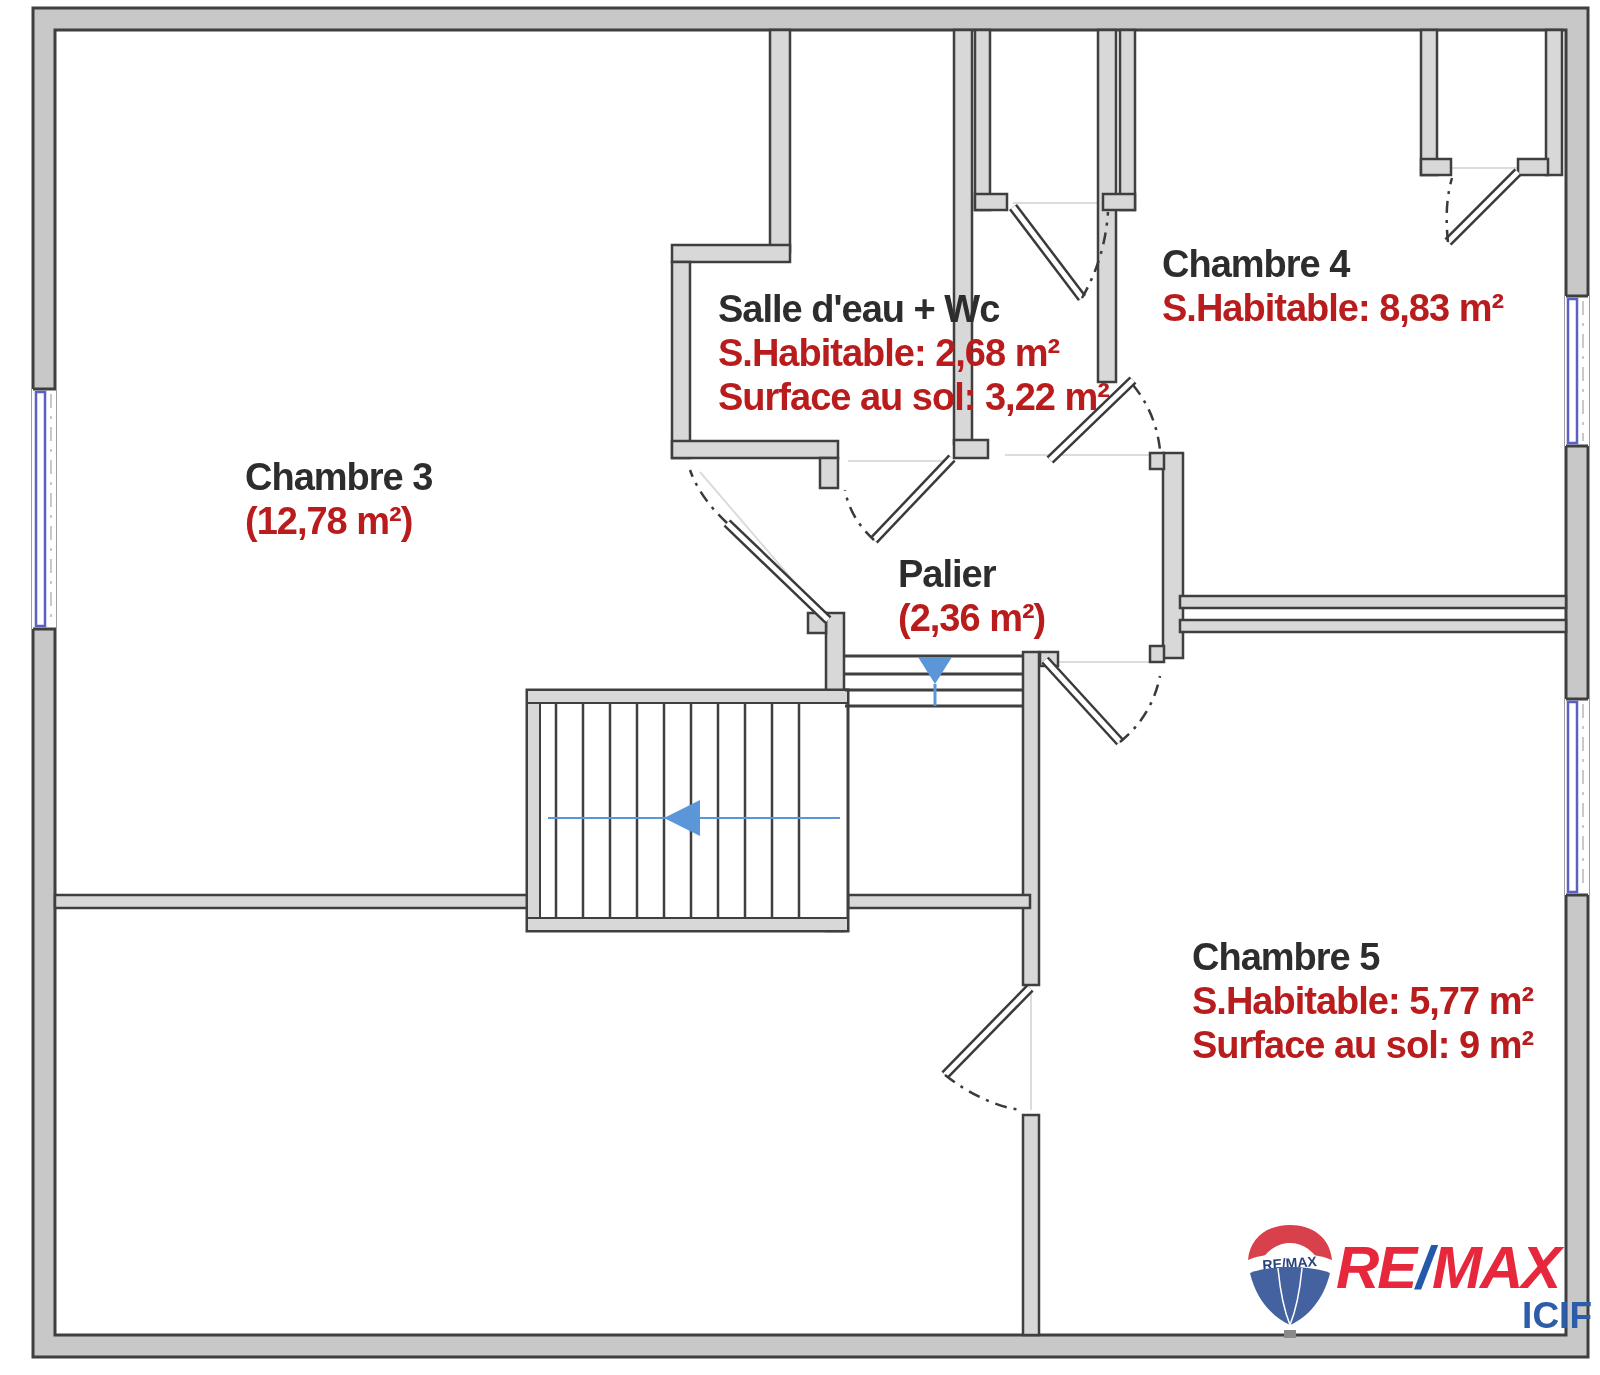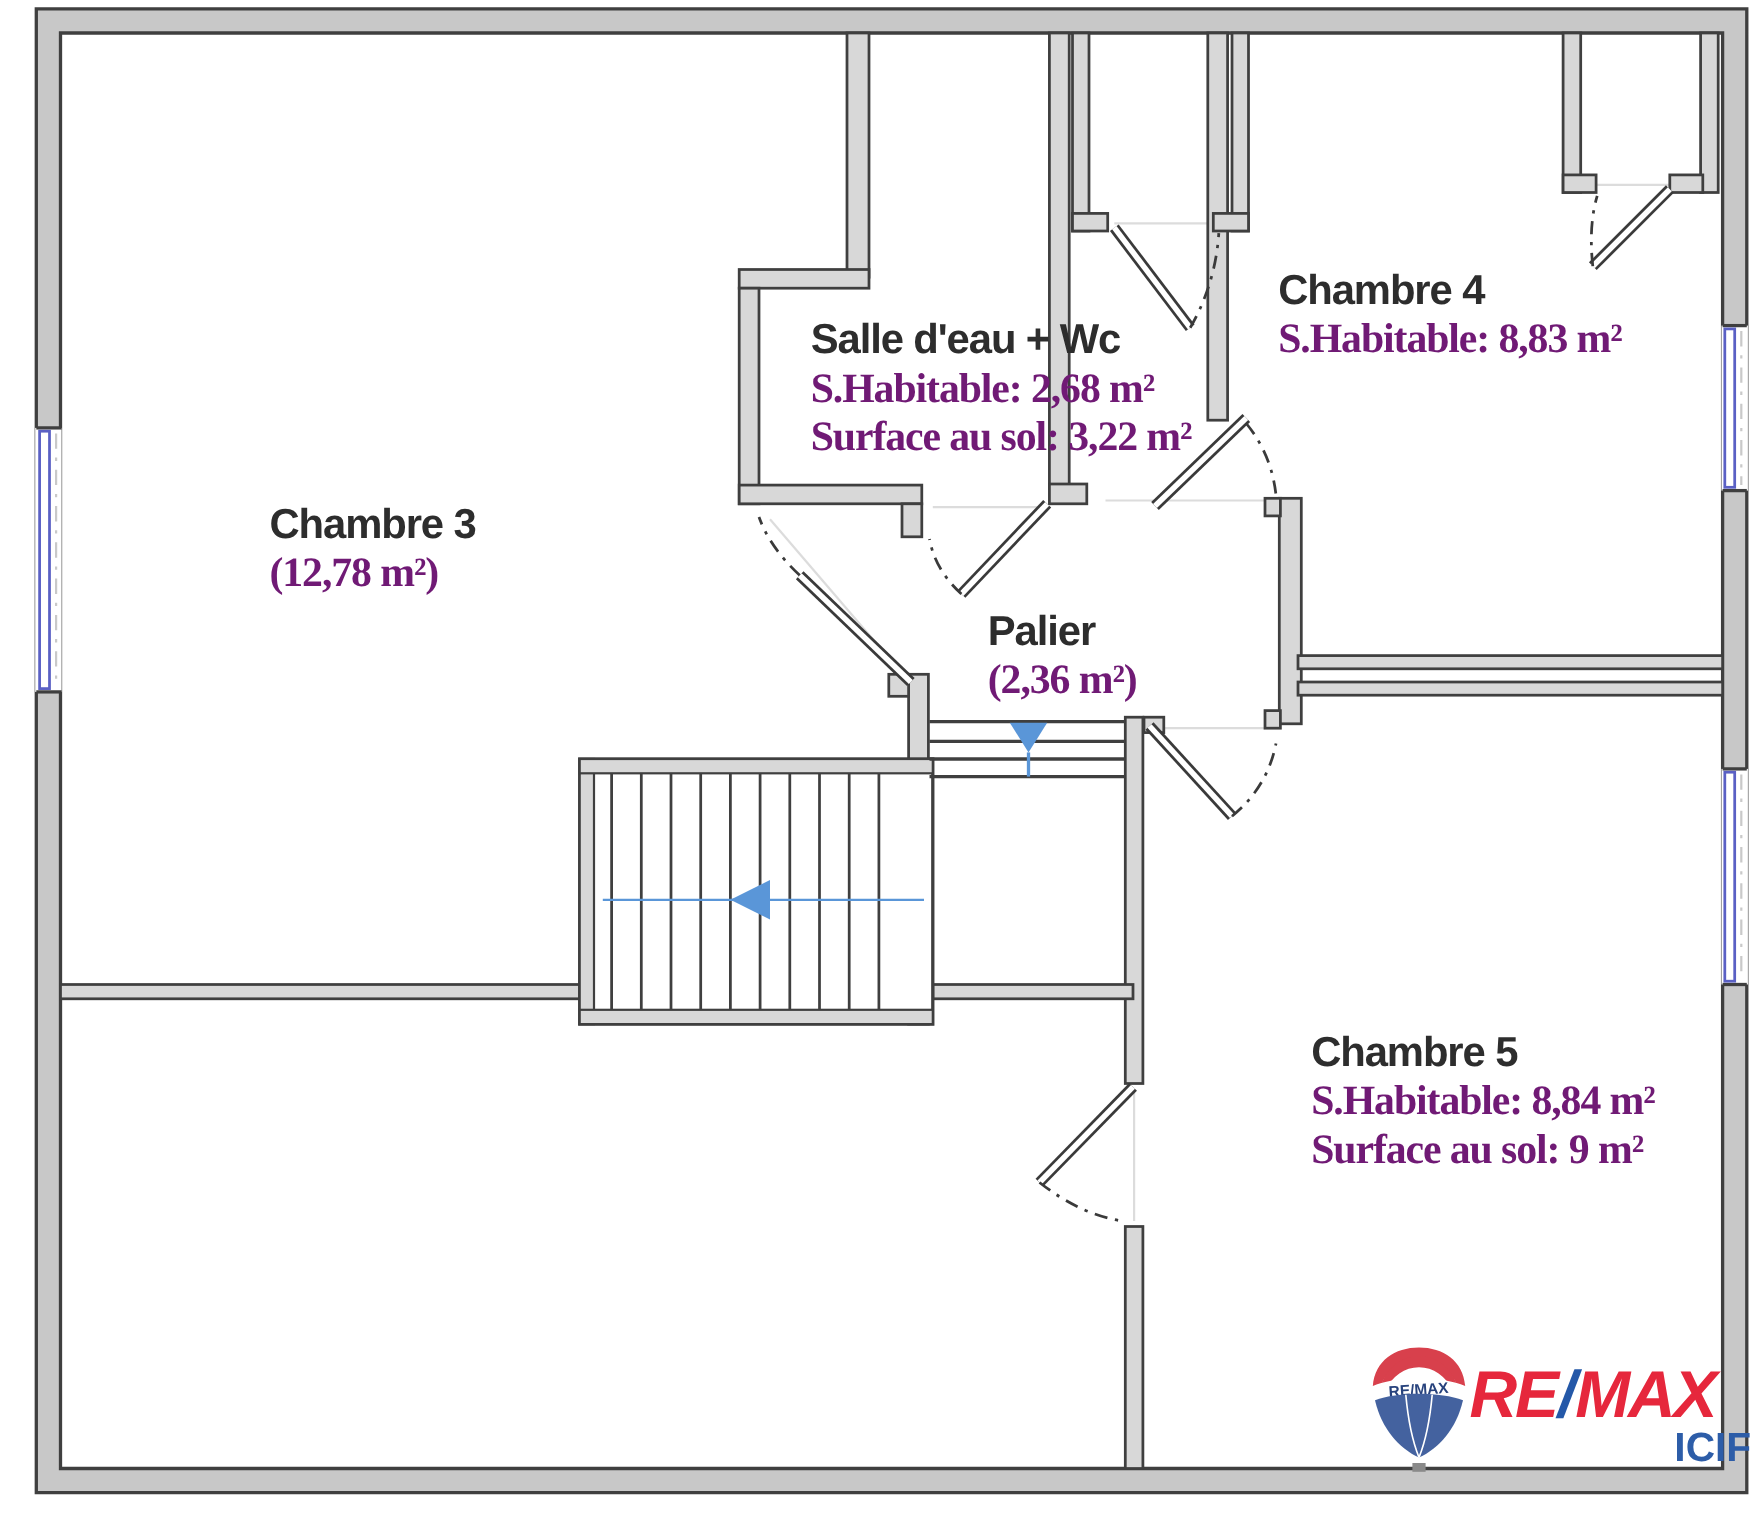--- a/index.html
+++ b/index.html
@@ -14,23 +14,22 @@
   .room-label{
     position:absolute;
     font-weight:700;
     font-size:38px;
     letter-spacing:-1px;
     line-height:44px;
     color:#2d2d2d;
     white-space:nowrap;
   }
   .room-label .sub{
-    color:#701a75;
-    font-weight:700;
-    font-family:Liberation Serif, serif;
+    color:#b91c1c;
+    font-weight:700;
   }
   .logo{
     position:absolute;
     left:1240px;top:1215px;
     width:360px;height:140px;
   }
   .brand{
     position:absolute;
     left:96px;top:18px;
     font-size:60px;
@@ -207,39 +206,39 @@
         <path d="M1448,242 Q1444,205 1452,178"></path>
       </g>
     </g>
   </svg>
 
   <div class="room-label" style="left:245px;top:455px;">
     <div>Chambre 3</div>
     <div class="sub">(12,78 m²)</div>
   </div>
 
-  <div class="room-label" style="left:737px;top:287px;">
+  <div class="room-label" style="left:718px;top:287px;">
     <div>Salle d'eau + Wc</div>
     <div class="sub">S.Habitable: 2,68 m²</div>
     <div class="sub">Surface au sol: 3,22 m²</div>
   </div>
 
   <div class="room-label" style="left:1162px;top:242px;">
     <div>Chambre 4</div>
     <div class="sub">S.Habitable: 8,83 m²</div>
   </div>
 
   <div class="room-label" style="left:898px;top:552px;">
     <div>Palier</div>
     <div class="sub">(2,36 m²)</div>
   </div>
 
   <div class="room-label" style="left:1192px;top:935px;">
     <div>Chambre 5</div>
-    <div class="sub">S.Habitable: 8,84 m²</div>
+    <div class="sub">S.Habitable: 5,77 m²</div>
     <div class="sub">Surface au sol: 9 m²</div>
   </div>
 
 
   <div class="logo">
     <svg width="100" height="125" viewBox="0 0 100 125">
 
       <path d="M8,45 C10,22 28,10 50,10 C72,10 90,22 92,45 L86,48 C80,30 66,20 50,20 C34,20 20,30 14,48 Z" fill="#d8404c"></path>
       <path d="M14,48 C20,28 34,18 50,18 C66,18 80,28 86,48 L82,50 C74,36 63,28 50,28 C37,28 26,36 18,50 Z" fill="#d8404c"></path>
 

